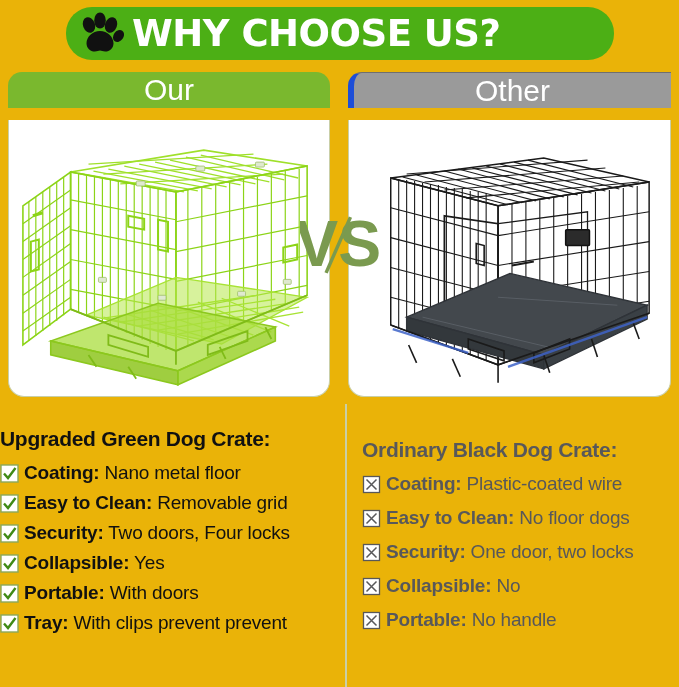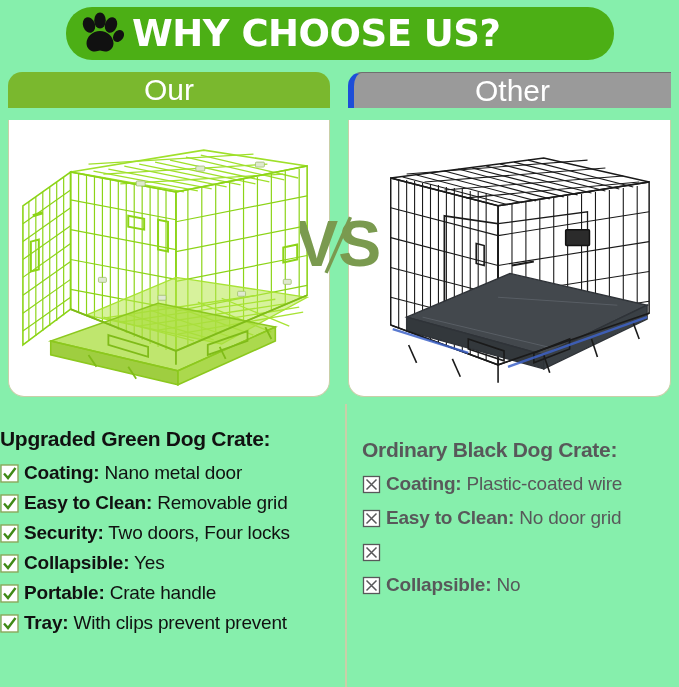--- a/index.html
+++ b/index.html
@@ -2,21 +2,21 @@
 <html><head>
 <meta charset="utf-8">
 <style>
   * { box-sizing: border-box; margin: 0; padding: 0; }
   html, body {
     width: 679px; height: 687px;
     background: #ffffff;
     font-family: "Liberation Sans", sans-serif;
     overflow: hidden;
   }
-  .page { position: relative; width: 679px; height: 687px; background: #86efac; }
+  .page { position: relative; width: 679px; height: 687px; background: #eab308; }
 
   
   .title-bar {
     position: absolute; left: 66px; top: 7px;
     width: 548px; height: 53px;
     background: #4caf15;
     border-radius: 26px;
     display: flex; align-items: center;
   }
   .paw-wrap { width: 46px; height: 44px; margin-left: 12px; flex: 0 0 auto; }
@@ -384,21 +384,21 @@
   <div class="col col-left">
     <div class="list-title green">Upgraded Green Dog Crate:</div>
 
     <div class="row">
       <span class="mark">
         <svg viewBox="0 0 19 19">
             <rect x="1" y="1" width="17" height="17" fill="#fff" stroke="#8aa85a" stroke-width="1.4"></rect>
             <path d="M4 9.5 L8 14 L15.5 4" fill="none" stroke="#3f8a16" stroke-width="2.4"></path>
           </svg>
       </span>
-      <span class="row-text"><span class="lbl">Coating:</span> <span>Nano metal door</span></span>
+      <span class="row-text"><span class="lbl">Coating:</span> <span>Nano metal floor</span></span>
     </div>
 
     <div class="row">
       <span class="mark">
         <svg viewBox="0 0 19 19">
             <rect x="1" y="1" width="17" height="17" fill="#fff" stroke="#8aa85a" stroke-width="1.4"></rect>
             <path d="M4 9.5 L8 14 L15.5 4" fill="none" stroke="#3f8a16" stroke-width="2.4"></path>
           </svg>
       </span>
       <span class="row-text"><span class="lbl">Easy to Clean:</span> <span>Removable grid</span></span>
@@ -424,21 +424,21 @@
       <span class="row-text"><span class="lbl">Collapsible:</span> <span>Yes</span></span>
     </div>
 
     <div class="row">
       <span class="mark">
         <svg viewBox="0 0 19 19">
             <rect x="1" y="1" width="17" height="17" fill="#fff" stroke="#8aa85a" stroke-width="1.4"></rect>
             <path d="M4 9.5 L8 14 L15.5 4" fill="none" stroke="#3f8a16" stroke-width="2.4"></path>
           </svg>
       </span>
-      <span class="row-text"><span class="lbl">Portable:</span> <span>Crate handle</span></span>
+      <span class="row-text"><span class="lbl">Portable:</span> <span>With doors</span></span>
     </div>
 
     <div class="row">
       <span class="mark">
         <svg viewBox="0 0 19 19">
             <rect x="1" y="1" width="17" height="17" fill="#fff" stroke="#8aa85a" stroke-width="1.4"></rect>
             <path d="M4 9.5 L8 14 L15.5 4" fill="none" stroke="#3f8a16" stroke-width="2.4"></path>
           </svg>
       </span>
       <span class="row-text"><span class="lbl">Tray:</span> <span>With clips prevent prevent</span></span>
@@ -458,38 +458,48 @@
       <span class="row-text"><span class="lbl">Coating:</span> <span>Plastic-coated wire</span></span>
     </div>
 
     <div class="row">
       <span class="mark">
         <svg viewBox="0 0 19 19">
             <rect x="1.5" y="1.5" width="16" height="16" fill="#fff" stroke="#58585a" stroke-width="1.3"></rect>
             <path d="M4.5 4.5 L14.5 14.5 M14.5 4.5 L4.5 14.5" stroke="#58585a" stroke-width="1.5"></path>
           </svg>
       </span>
-      <span class="row-text"><span class="lbl">Easy to Clean:</span> <span> No door grid</span></span>
+      <span class="row-text"><span class="lbl">Easy to Clean:</span> <span> No floor dogs</span></span>
     </div>
 
     <div class="row">
       <span class="mark">
         <svg viewBox="0 0 19 19">
             <rect x="1.5" y="1.5" width="16" height="16" fill="#fff" stroke="#58585a" stroke-width="1.3"></rect>
             <path d="M4.5 4.5 L14.5 14.5 M14.5 4.5 L4.5 14.5" stroke="#58585a" stroke-width="1.5"></path>
           </svg>
       </span>
+      <span class="row-text"><span class="lbl">Security:</span> <span>One door, two locks</span></span>
     </div>
 
     <div class="row">
       <span class="mark">
         <svg viewBox="0 0 19 19">
             <rect x="1.5" y="1.5" width="16" height="16" fill="#fff" stroke="#58585a" stroke-width="1.3"></rect>
             <path d="M4.5 4.5 L14.5 14.5 M14.5 4.5 L4.5 14.5" stroke="#58585a" stroke-width="1.5"></path>
           </svg>
       </span>
       <span class="row-text"><span class="lbl">Collapsible:</span> <span>No</span></span>
     </div>
 
+    <div class="row">
+      <span class="mark">
+        <svg viewBox="0 0 19 19">
+            <rect x="1.5" y="1.5" width="16" height="16" fill="#fff" stroke="#58585a" stroke-width="1.3"></rect>
+            <path d="M4.5 4.5 L14.5 14.5 M14.5 4.5 L4.5 14.5" stroke="#58585a" stroke-width="1.5"></path>
+          </svg>
+      </span>
+      <span class="row-text"><span class="lbl">Portable:</span> <span>No handle</span></span>
+    </div>
 
   </div>
 
 </div>
 
 </body></html>

